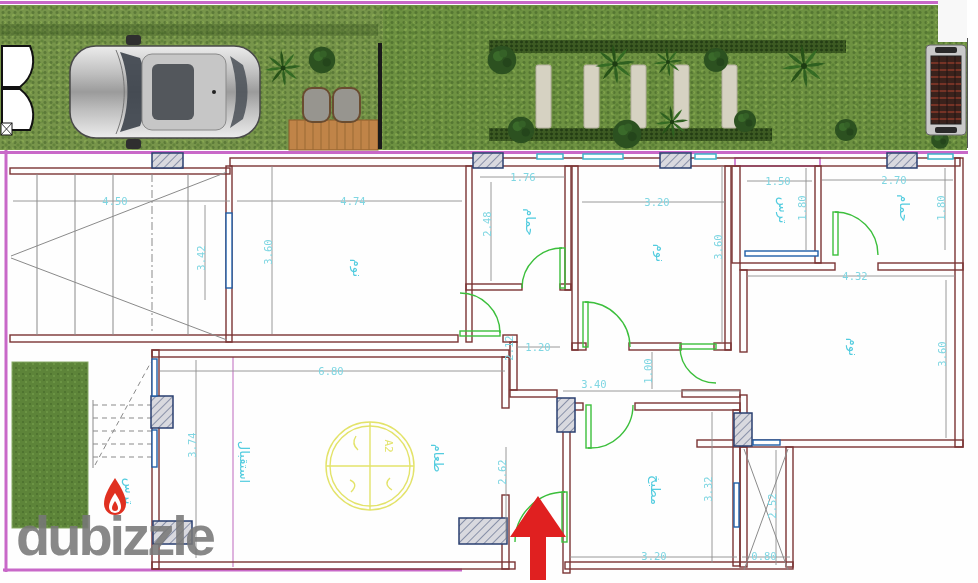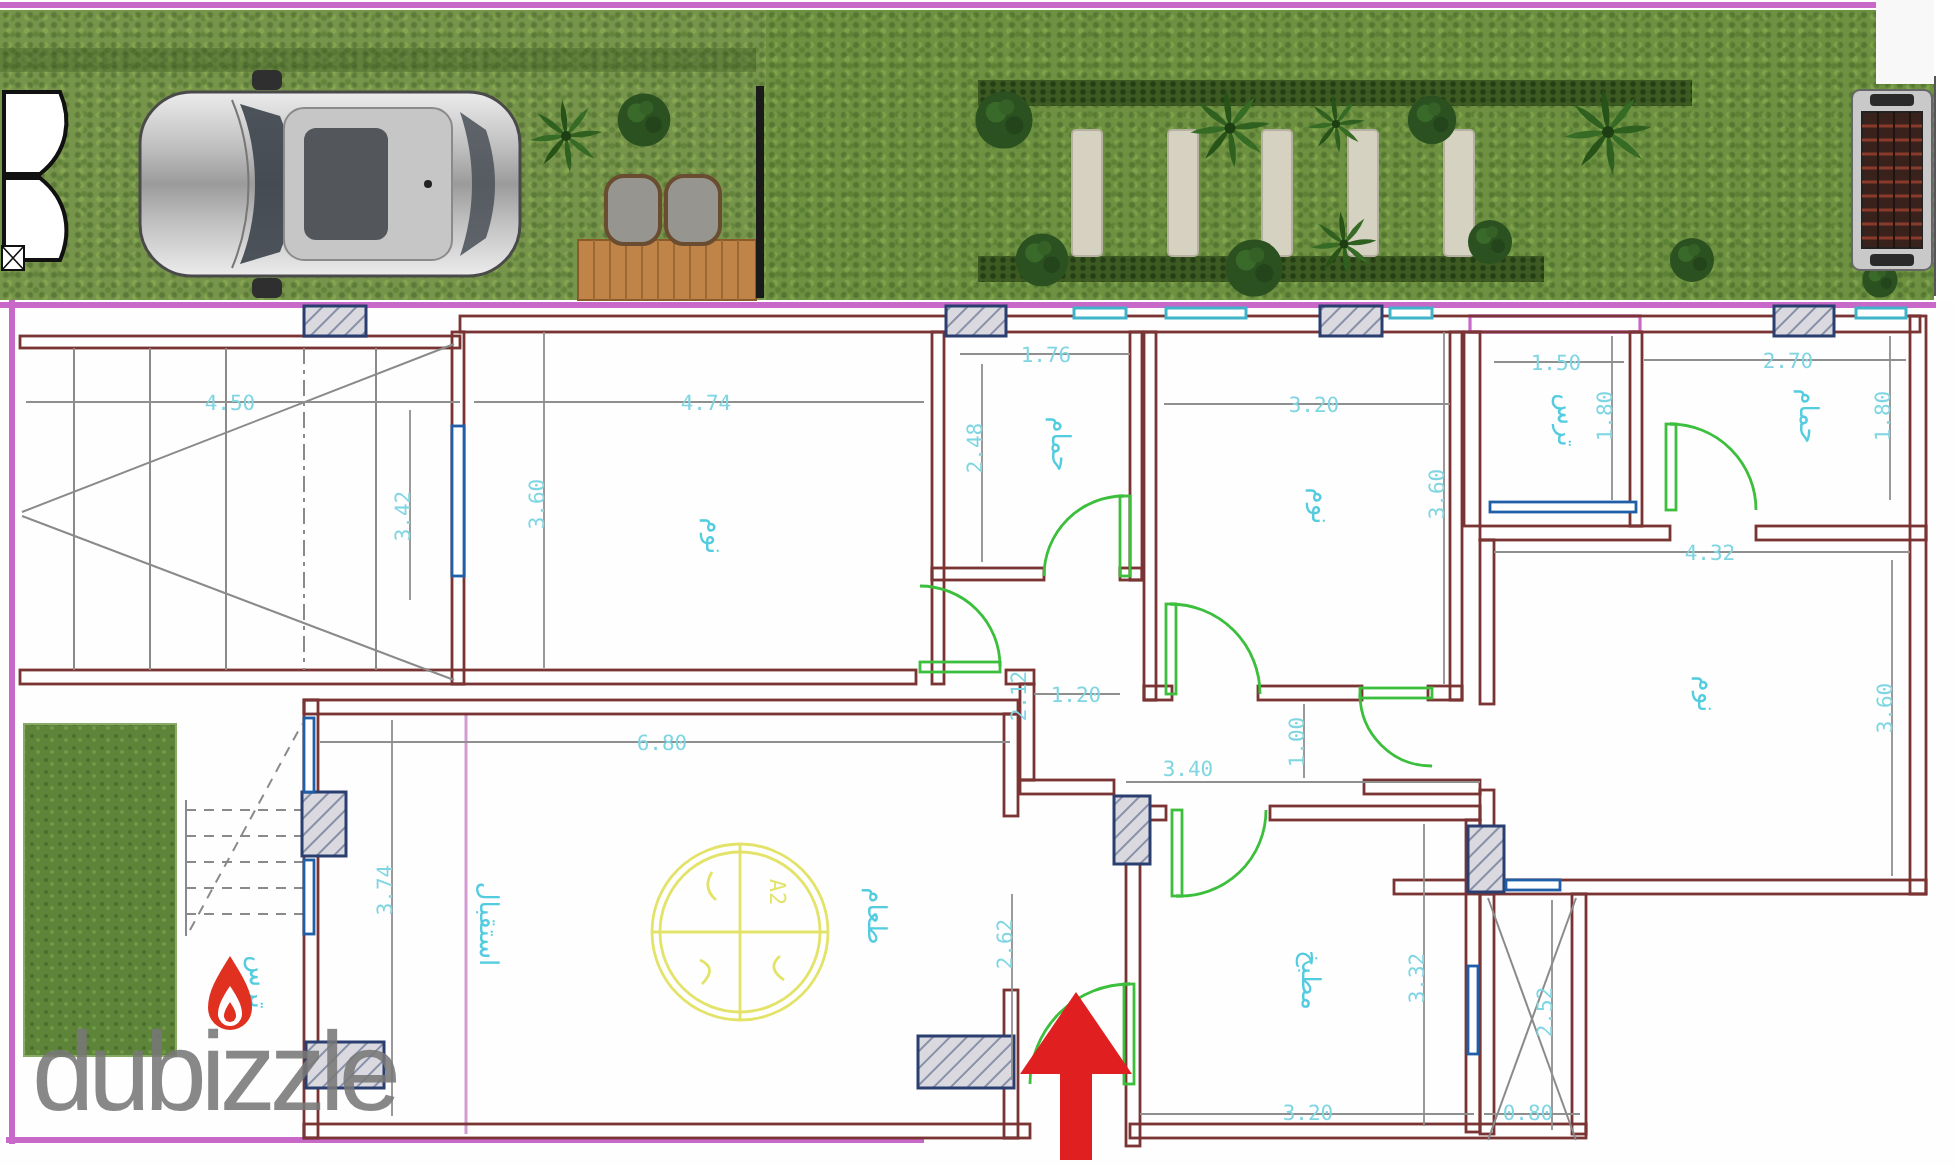--- a/index.html
+++ b/index.html
@@ -39,21 +39,21 @@
   .door{stroke:#3cbf3c;stroke-width:1.4;fill:none;}
   .winb{fill:#fff;stroke:#1f5fa8;stroke-width:1.4;}
   .winc{fill:#fff;stroke:#3fb3c9;stroke-width:1.5;}
   .col{fill:url(#hatch);stroke:#2a3f70;stroke-width:1.5;}
   text.dim{fill:#7fd6e2;font-family:"DejaVu Sans Mono",monospace;font-size:10.5px;text-anchor:middle;}
   text.rlabel{fill:#53ccdf;font-family:"DejaVu Sans",sans-serif;font-size:13px;text-anchor:middle;}
   text.stamp-t{fill:#e3e36a;font-family:"DejaVu Sans Mono",monospace;font-size:11px;text-anchor:middle;}
   .stampln{stroke:#e3e36a;fill:none;stroke-width:1.4;}
   
   .watermark{position:absolute;left:16px;top:503px;z-index:5;
-             font-family:"Liberation Sans",sans-serif;font-weight:normal;
+             font-family:"Liberation Sans",sans-serif;font-weight:bold;
              font-size:56px;letter-spacing:-3px;color:rgba(120,120,120,.88);}
   .flame{position:absolute;left:86px;top:-26px;}
 </style>
 </head>
 <body>
 
 <div class="page">
 
   <div class="lawn lawn-left"></div>
   <div class="lawn lawn-right"></div>

